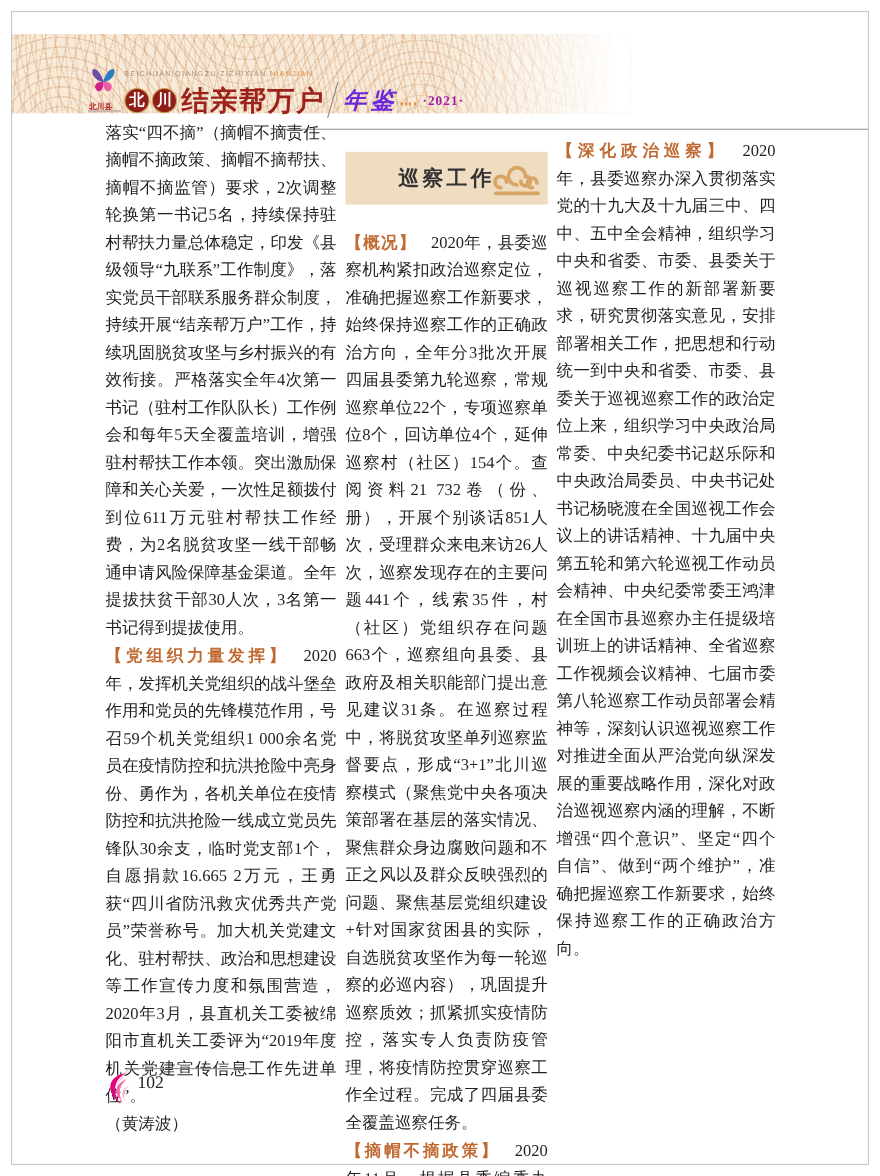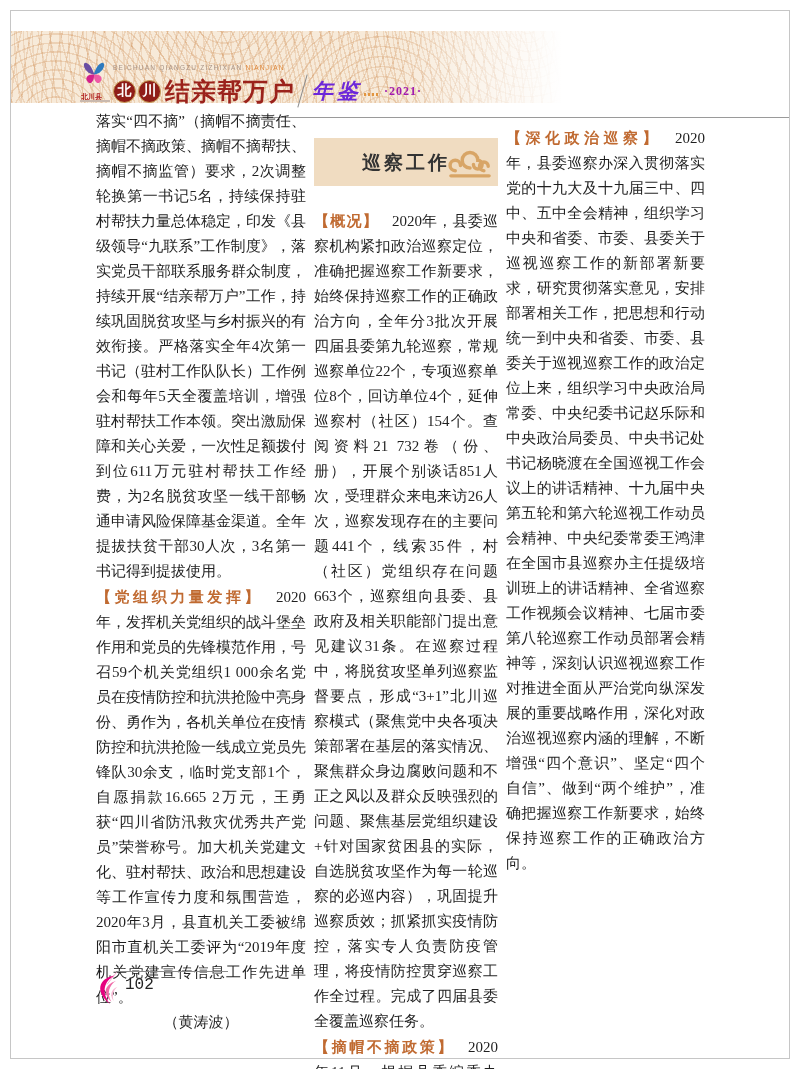--- a/index.html
+++ b/index.html
@@ -40,31 +40,31 @@
   
   .col{position:absolute;text-align:justify;font-size:15px;line-height:25px;color:#1f1f1f;}
   .col p{margin:0;}
   .col1{left:96px;top:109px;width:210px;}
   .col2{left:314px;top:138px;width:184px;}
   .col3{left:506px;top:125px;width:199px;}
   .entry{margin-top:22px;}
   .entry.first{margin-top:0;}
   .entry-label{color:#c06a31;font-weight:bold;font-family:"Liberation Sans",sans-serif;
        margin-right:13px;letter-spacing:1px;}
-  .byline{text-align:center;margin-top:2px;}
+  .byline{text-align:left;margin-top:2px;}
   
   .section-box{position:relative;height:48px;background:#f0dcc1;margin-bottom:22px;
        display:flex;align-items:center;justify-content:center;overflow:hidden;}
   .section-box-title{font-family:"Liberation Sans",sans-serif;font-weight:bold;
        font-size:19px;color:#333;letter-spacing:3px;}
   .cloud-ornament{position:absolute;right:2px;top:4px;}
   
   .footer-butterfly{position:absolute;left:92px;top:968px;}
   .pagenum-rule{position:absolute;left:116px;top:971px;width:112px;height:1px;background:#8a8a8a;}
-  .page-number{position:absolute;left:125px;top:976px;font-size:16px;color:#222;font-family:Liberation Mono, monospace;}
+  .page-number{position:absolute;left:125px;top:976px;font-size:16px;color:#222;}
 </style>
 </head>
 <body>
 
 <div class="page-frame"></div>
 
 <div class="wave-band"></div>
 
 <div class="brand">
   <svg class="brand-butterfly" width="28" height="32" viewBox="0 0 40 44">

